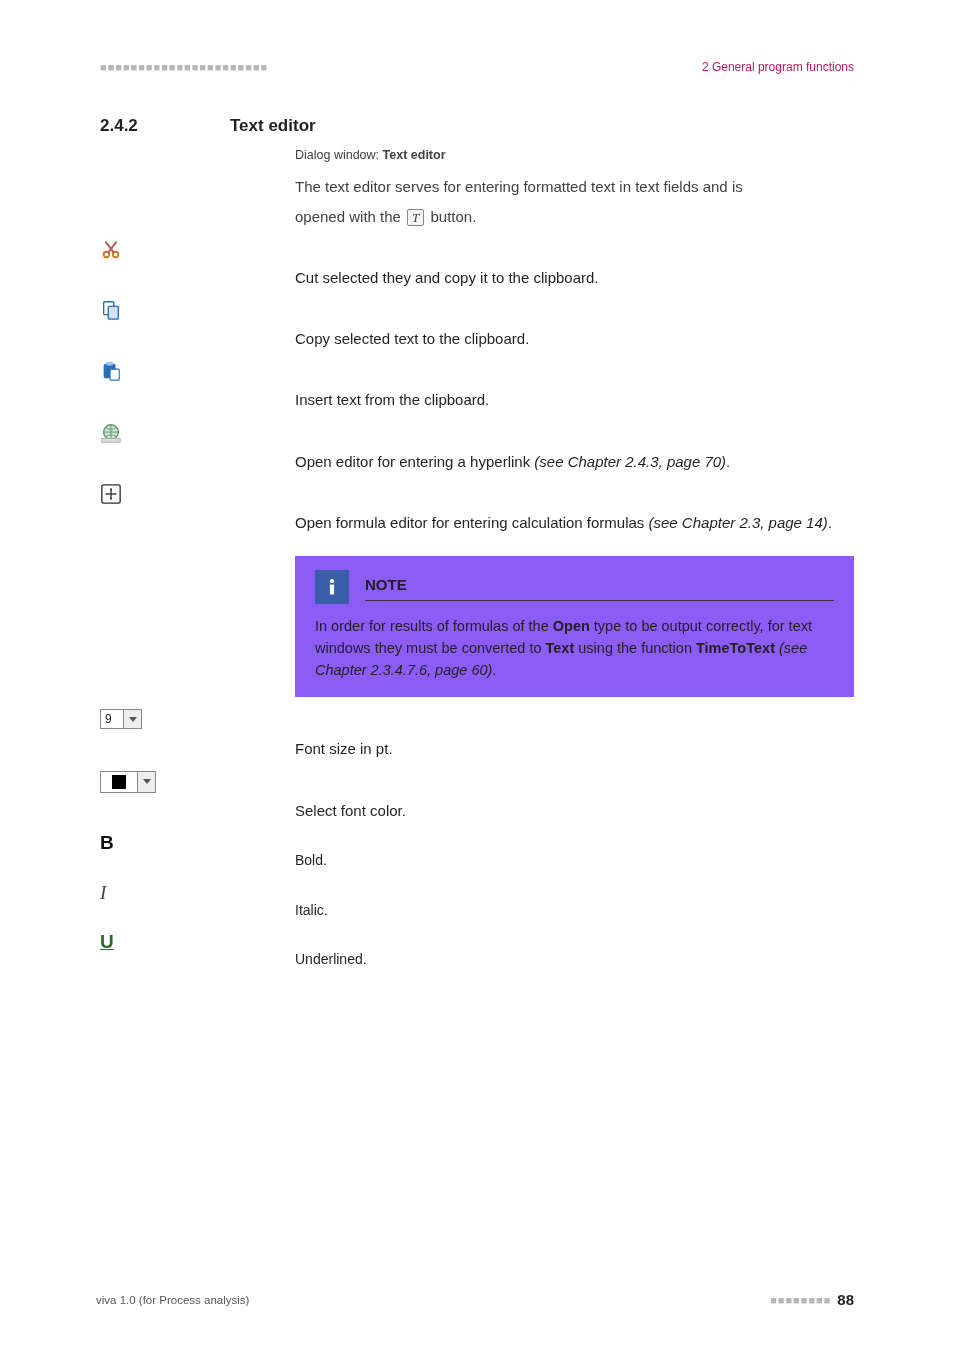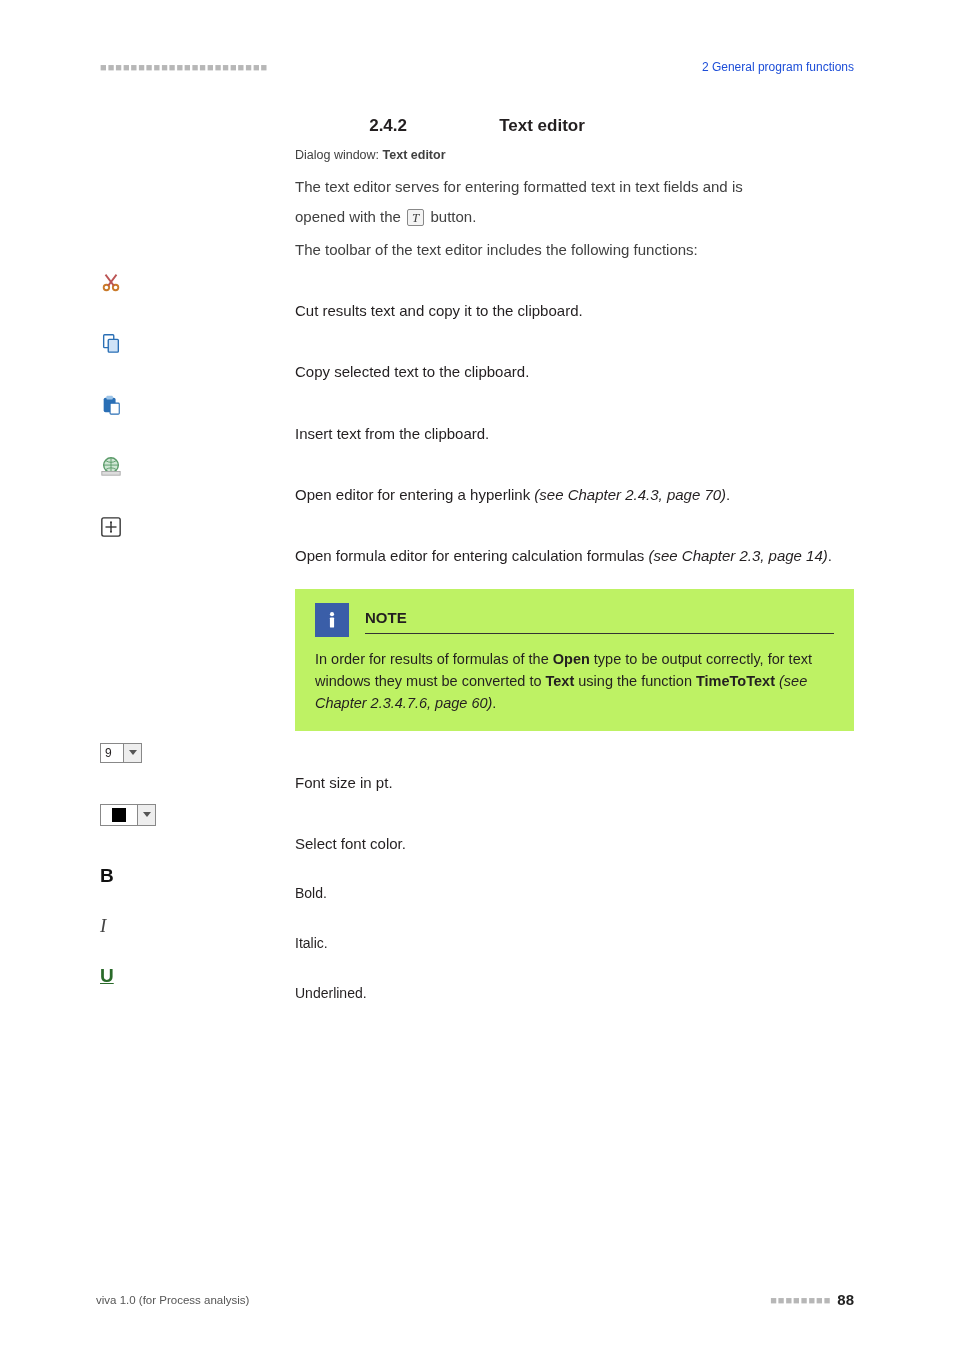--- a/index.html
+++ b/index.html
@@ -22,27 +22,26 @@
     font-size: 12px;
     color: #5a5a5a;
   }
   .header-dashes {
     color: #b7b7b7;
     letter-spacing: 1px;
     font-size: 11px;
   }
   .header-right {
     font-size: 12px;
-    color: #1d4ed8;
+    color: #be185d;
   }
   .section-head {
     display: flex;
     gap: 30px;
     margin-bottom: 10px;
-    justify-content: center;
   }
   .section-number {
     font-weight: 700;
     font-size: 17px;
     width: 100px;
   }
   .section-title {
     font-weight: 700;
     font-size: 17px;
   }
@@ -93,21 +92,21 @@
     line-height: 1.55;
     padding-top: 20px;
   }
   .italic { font-style: italic; margin-top: 16px; }
   .bold { font-weight: 700; }
 
   .note-box {
     margin-left: 195px;
     margin-top: 22px;
     margin-bottom: 10px;
-    background: #bef264;
+    background: #8b5cf6;
     padding: 14px 20px 16px 20px;
     font-size: 14.5px;
     line-height: 1.5;
   }
   .note-head {
     display: flex;
     align-items: center;
     gap: 16px;
     margin-bottom: 12px;
   }
@@ -245,34 +244,33 @@
   </div>
 
   <div class="body-col">
     <div class="dialog-line">
       <span>Dialog window: </span><span class="bold">Text editor</span>
     </div>
     <div class="para">The text editor serves for entering formatted text in text fields and is</div>
     <div class="para">
       <span>opened with the </span><span class="icon-inline">T</span><span> button.</span>
     </div>
-    <div class="para" style="margin-top:10px;">The toolbar of the text editor includes the following functions:</div>
   </div>
 
   <div class="item-row">
     <div class="item-icon">
       <svg class="svg-icon" viewBox="0 0 24 24">
           <g fill="none" stroke="#c97a2a" stroke-width="2">
             <circle cx="7" cy="18" r="3"></circle>
             <circle cx="17" cy="18" r="3"></circle>
             <path d="M9 16 L18 4 M15 16 L6 4" stroke="#b55"></path>
           </g>
         </svg>
     </div>
-    <div class="item-text">Cut results text and copy it to the clipboard.</div>
+    <div class="item-text">Cut selected they and copy it to the clipboard.</div>
   </div>
 
   <div class="item-row">
     <div class="item-icon">
       <svg class="svg-icon" viewBox="0 0 24 24">
           <rect x="4" y="3" width="11" height="14" rx="1" fill="#fff" stroke="#2a6fb5" stroke-width="1.5"></rect>
           <rect x="9" y="8" width="11" height="14" rx="1" fill="#cfe3f7" stroke="#2a6fb5" stroke-width="1.5"></rect>
         </svg>
     </div>
     <div class="item-text">Copy selected text to the clipboard.</div>

